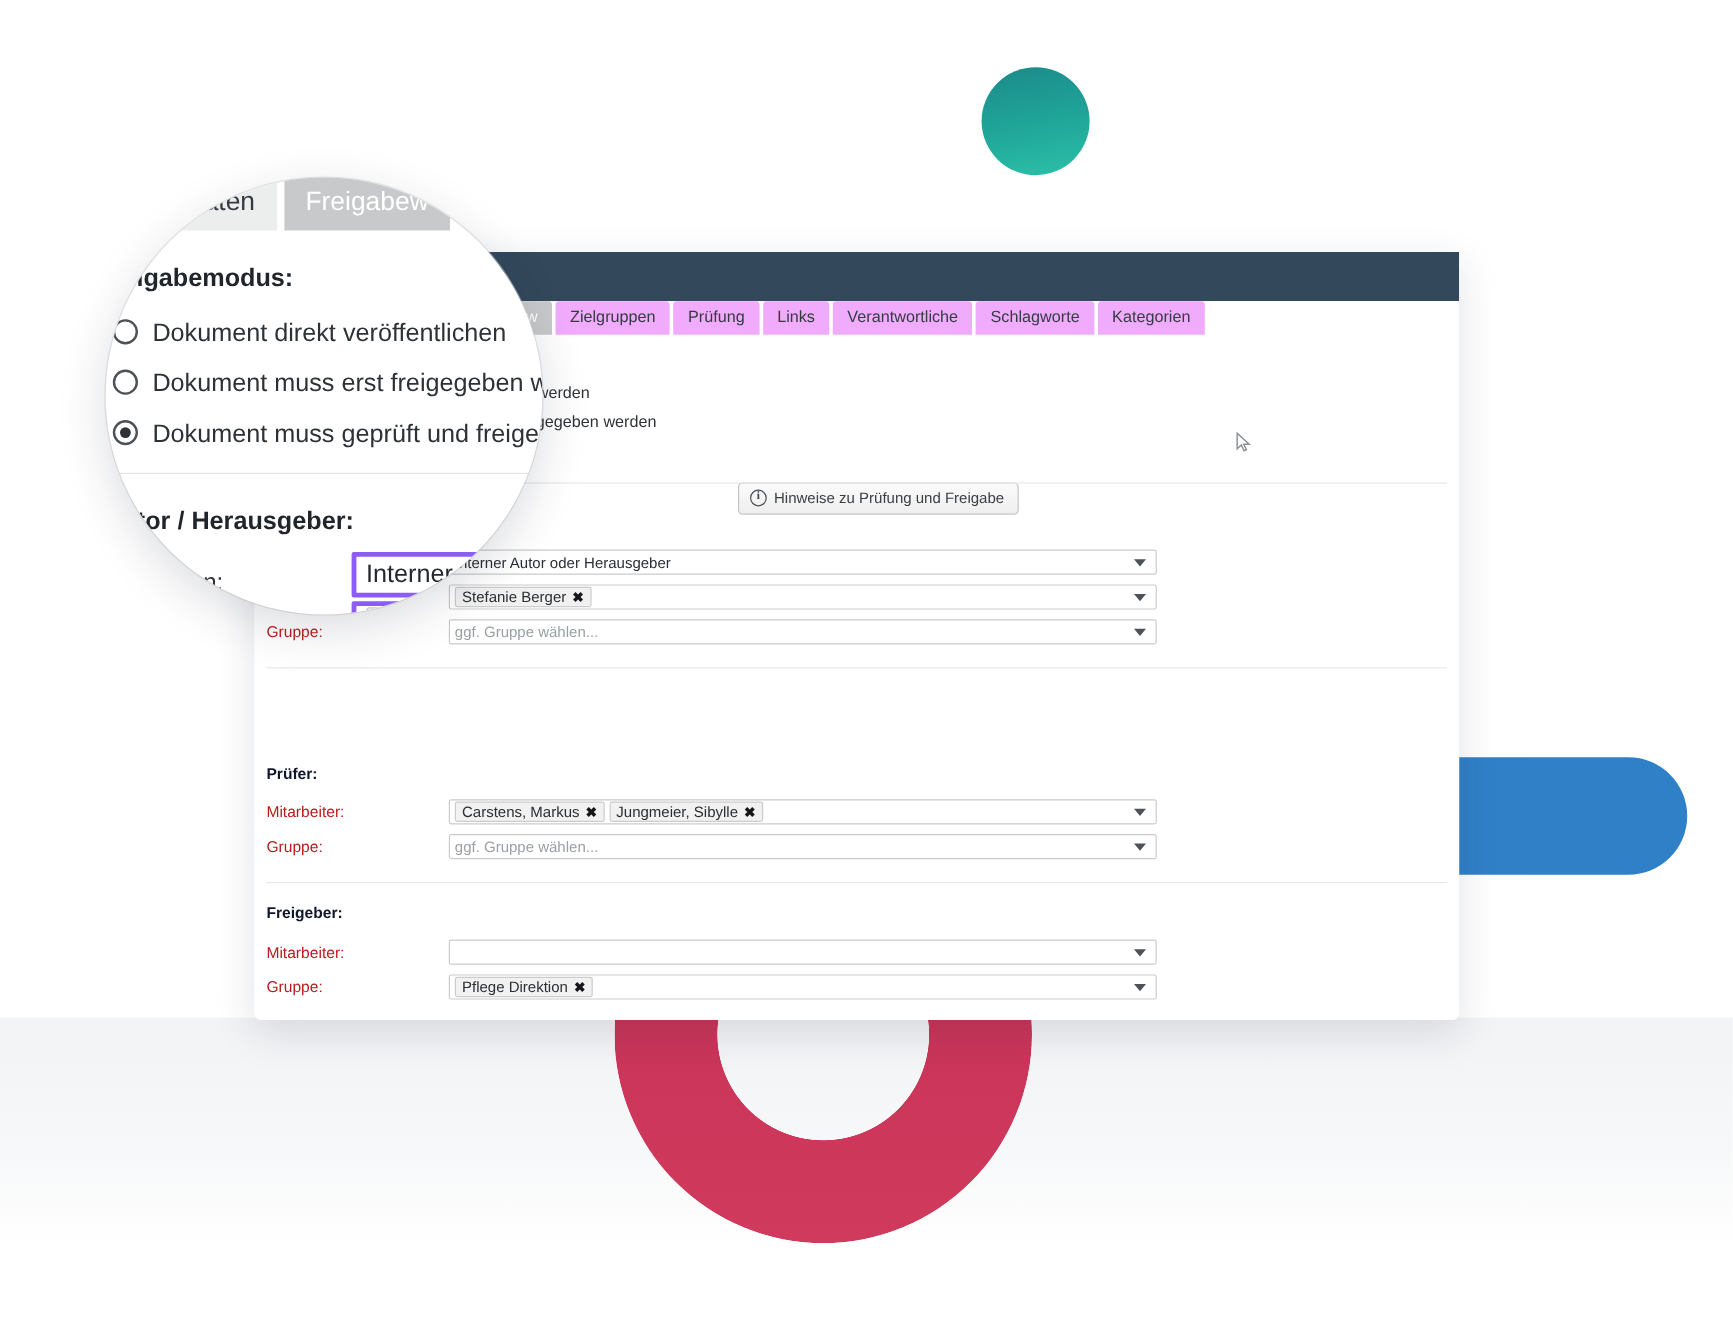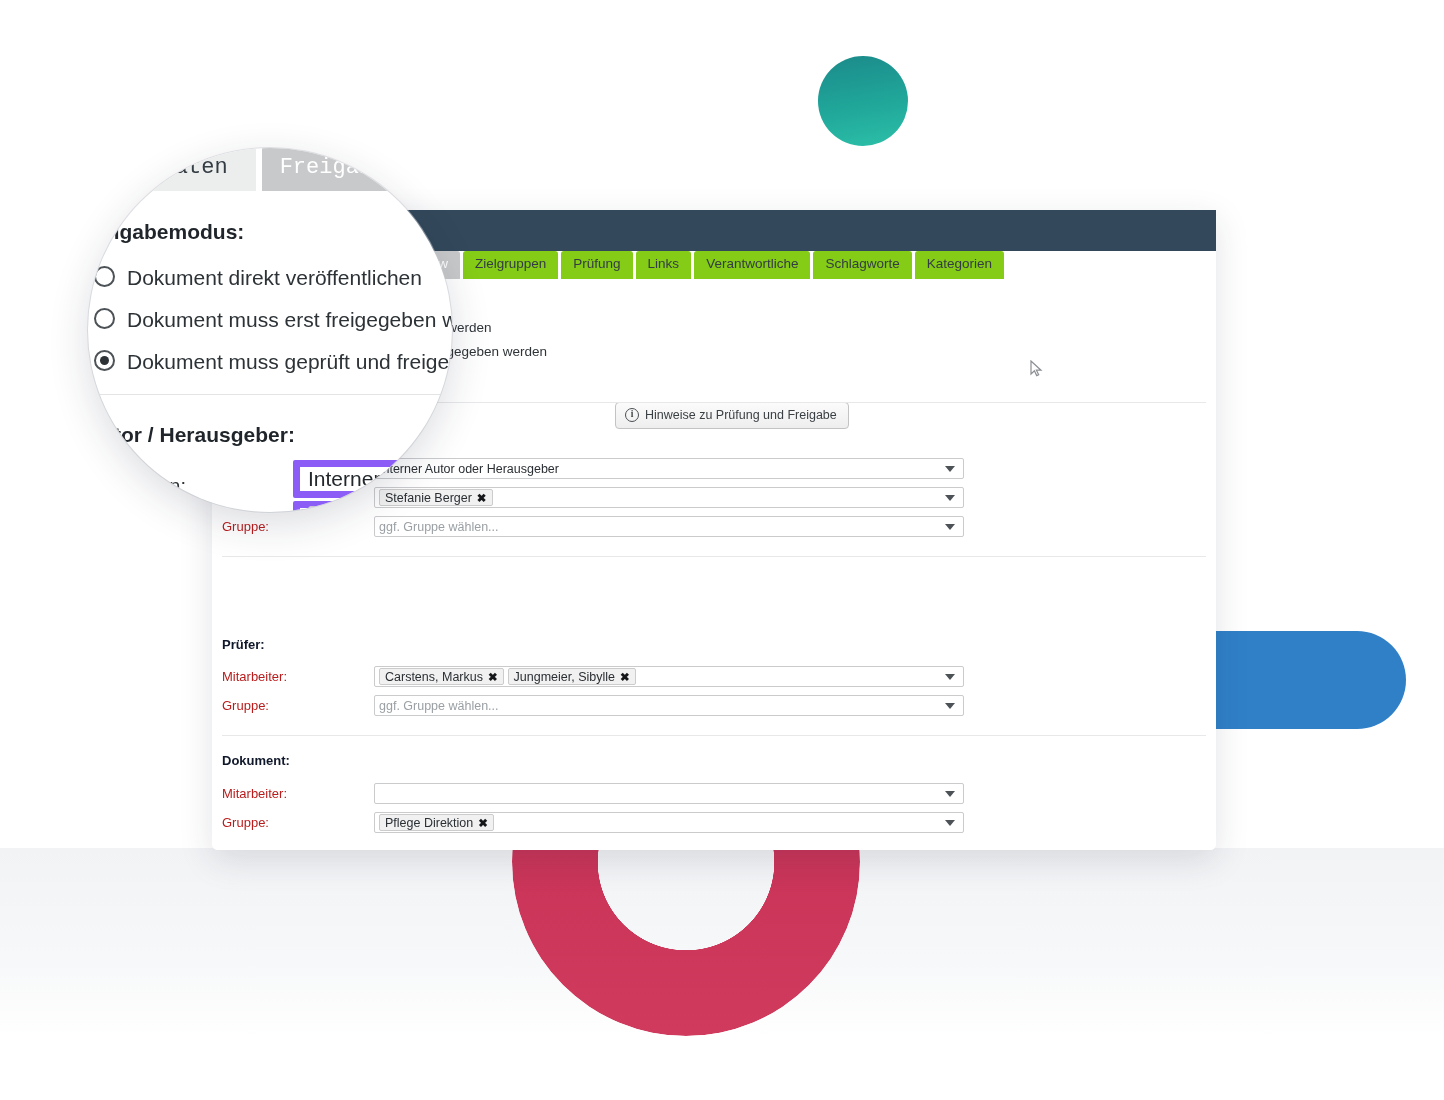--- a/index.html
+++ b/index.html
@@ -47,21 +47,21 @@
   }
   #app-headerbar{
     height:41px; background:#33485b; width:100%;
   }
   #app-tabbar{
     height:33px; background:#ffffff; padding:0 0 0 0;
     display:flex; align-items:flex-start; gap:3px;
     border-bottom:1px solid #ffffff;
   }
   .tab{
-    font-size:13.5px; color:#333c42; background:#84cc16;
+    font-size:13.5px; color:#333c42; background:#f0abfc;
     padding:6px 12px 7px 12px; line-height:1.1;
     border-radius:3px 3px 0 0; white-space:nowrap;
   }
   .tab.active{ background:#c8c9ca; color:#ffffff; }
 
   #app-body{ position:relative; background:#ffffff; padding:0; height:566px; }
 
   .mode-lines{ position:absolute; left:0; top:32px; width:100%; }
   .mode-line{
     font-size:13.5px; color:#2f3438; padding-left:224px; height:24px;
@@ -112,39 +112,39 @@
   }
   #lens-inner{
     position:absolute; left:0; top:0; width:680px; height:680px;
     transform: translate(-10px,-10px);
   }
   .lens-tabbar{
     position:absolute; left:26px; top:8px; display:flex; gap:6px; align-items:flex-start;
   }
   .ltab{
     font-size:22px; color:#333c42; background:#eceded;
-    padding:9px 28px 11px 18px; border-radius:4px 4px 0 0; white-space:nowrap;font-family:Liberation Mono, monospace;
+    padding:9px 18px 11px 18px; border-radius:4px 4px 0 0; white-space:nowrap;
   }
   .ltab.active{ background:#c8c9ca; color:#ffffff; }
   .lens-section-title{
     position:absolute; font-size:21px; font-weight:bold; color:#1f252a; white-space:nowrap;
   }
   .lradio-row{
     position:absolute; display:flex; gap:12px;
     font-size:21px; color:#2c3236; white-space:nowrap;
   }
   .lradio{
     width:21px; height:21px; border:2px solid #4c5256; border-radius:50%;
     display:inline-flex; align-items:center; justify-content:center; flex:none;
   }
   .lradio.on::after{ content:""; width:9px;height:9px;border-radius:50%;background:#2c3236; }
   .lens-hr{ position:absolute; height:1px; background:#e2e4e6; }
   .llabel{ position:absolute; font-size:20px; color:#2c3236; white-space:nowrap; }
   .lfield{
-    position:absolute; border:7px solid #8b5cf6; background:#fff; border-radius:2px;
+    position:absolute; border:4px solid #8b5cf6; background:#fff; border-radius:2px;
     height:38px; display:flex; align-items:center; padding:0 8px;
   }
   .lchip{
     display:inline-flex;align-items:center;gap:6px;
     background:#f1f1f1;border:1px solid #c9c9c9;border-radius:3px;
     font-size:20px;color:#23282c;padding:2px 8px;white-space:nowrap;
   }
 
   #cursor{ position:absolute; left:1030px; top:360px; z-index:20; }
 </style>
@@ -241,21 +241,21 @@
       <span class="flabel">Gruppe:</span>
       <div class="fselect">
         <span class="placeholder">ggf. Gruppe wählen...</span>
         <span class="caret"></span>
       </div>
     </div>
 
     <div class="hr" style="top:451px"></div>
 
     <div class="frow" style="left:10px; top:469px">
-      <span class="fgroup-title">Dokument:</span>
+      <span class="fgroup-title">Freigeber:</span>
     </div>
 
     <div class="frow" style="left:10px; top:499px">
       <span class="flabel">Mitarbeiter:</span>
       <div class="fselect">
         <span class="caret"></span>
       </div>
     </div>
 
     <div class="frow" style="left:10px; top:528px">

